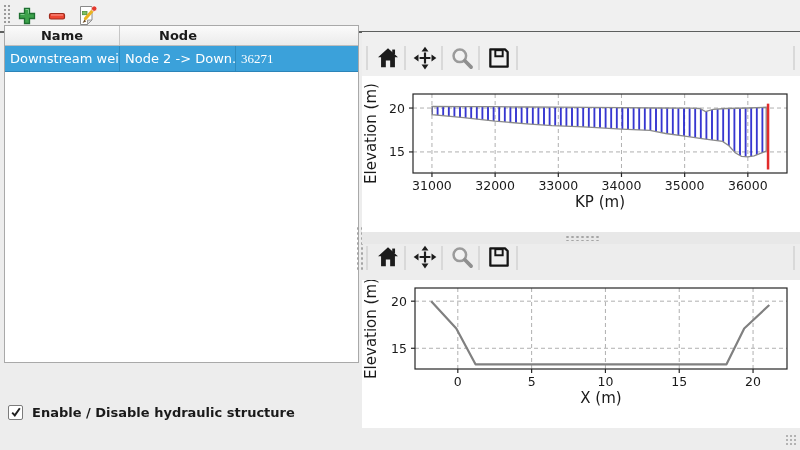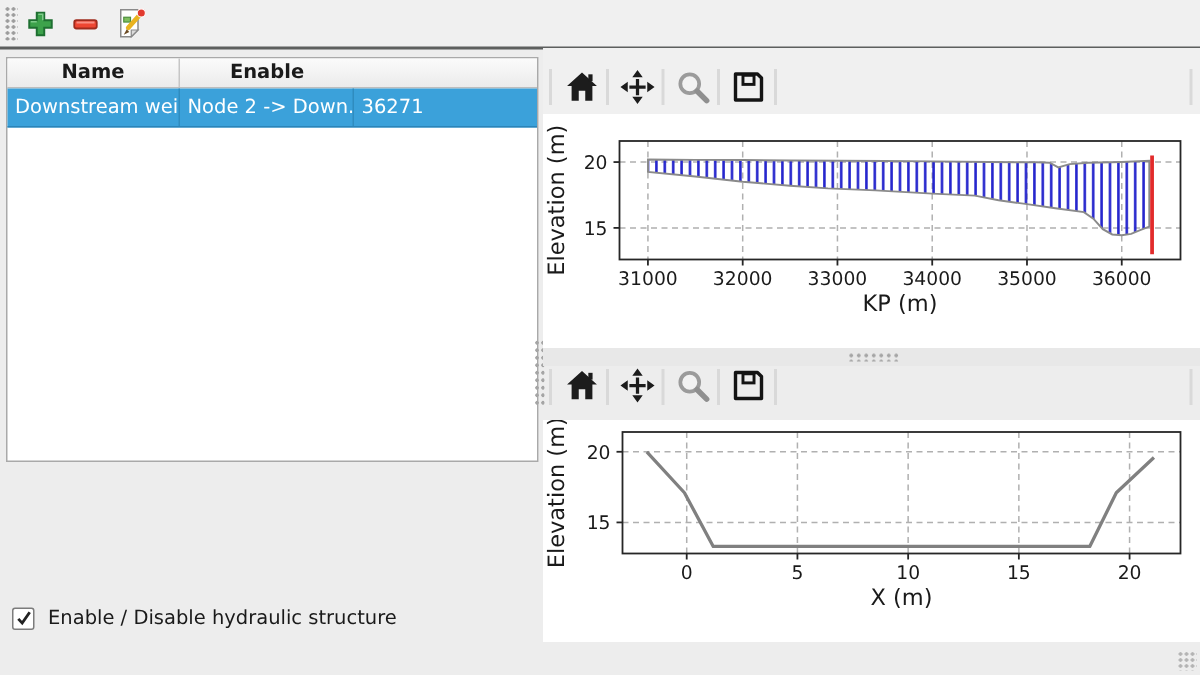--- a/index.html
+++ b/index.html
@@ -10,34 +10,34 @@
   
   .main-toolbar { position:absolute; left:0; top:0; width:800px; height:31px; background:#f0f0f0; }
   .tb-handle { position:absolute; left:3px; top:4px; width:9px; height:23px;
     background-image:radial-gradient(circle, #9b9b9b 1px, transparent 1.4px);
     background-size:4px 4px; }
   .tb-btn { position:absolute; top:2px; width:27px; height:27px; border:none; background:transparent;
     display:flex; align-items:center; justify-content:center; cursor:pointer; }
   .dark-line { position:absolute; left:0; top:31px; width:800px; height:2px; background:#5d5f5e; }
 
   
-  .table { position:absolute; left:4px; top:38px; width:355px; height:270px;
+  .table { position:absolute; left:4px; top:25px; width:355px; height:338px;
     background:#ffffff; border:1px solid #a9a9a9; }
   .thead { display:flex; height:20px; background:linear-gradient(#fbfbfb,#ebebeb);
     border-bottom:1px solid #bdbdbd; font-weight:bold; }
   .th { line-height:19px; text-align:center; border-right:1px solid #c6c6c6; }
   .th:last-child { border-right:none; }
   .c1 { width:115px; } .c2 { width:116px; } .c3 { width:122px; flex:1; }
   .trow { display:flex; height:26px; background:#3ba1da; color:#ffffff; border-bottom:1px solid #2c84b8; }
   .td { line-height:25px; padding-left:5px; border-right:1px solid #2f8cbf;
         white-space:nowrap; overflow:hidden; }
-  .td:last-child { border-right:none; }
-
-  
-  .checkbox-row { position:absolute; left:8px; top:403px; height:18px; display:flex; align-items:center; gap:9px; }
+  .td:last-child { border-right:none;font-family:Liberation Serif, serif; }
+
+  
+  .checkbox-row { position:absolute; left:8px; top:403px; height:18px; display:flex; align-items:center; gap:9px;font-weight:bold; }
   .cbox { width:15px; height:15px; background:#ffffff; border:1px solid #7c7c7c; border-radius:2px;
     display:inline-flex; align-items:center; justify-content:center; }
 
   
   .canvas { position:absolute; background:#ffffff; }
   .sep { position:absolute; width:2px; height:24px; background:#d9d9d9; }
   .mpl-btn { position:absolute; width:30px; height:30px; border:none; background:transparent;
     display:flex; align-items:center; justify-content:center; cursor:pointer; }
   .hsplit { position:absolute; left:362px; top:232px; width:438px; height:12px; background:#e8e8e8; }
   .dots-h { position:absolute; left:203px; top:3px; width:34px; height:6px;
@@ -79,21 +79,21 @@
         <path d="M9.5 15.5 l-2 3.6 3.7-1.7 z" fill="#6b4a23"></path>
         <circle cx="19.2" cy="4.6" r="2.7" fill="#e23a2e" stroke="#ffffff" stroke-width="0.7"></circle>
       </svg>
     </button>
   </div>
   <div class="dark-line"></div>
 
   <div class="table">
     <div class="thead">
       <div class="th c1">Name</div>
-      <div class="th c2">Enable</div>
+      <div class="th c2">Node</div>
     </div>
     <div class="trow">
       <div class="td c1">Downstream weir</div>
       <div class="td c2">Node 2 -&gt; Down...</div>
       <div class="td c3">36271</div>
     </div>
   </div>
 
   <div class="checkbox-row">
     <span class="cbox">

